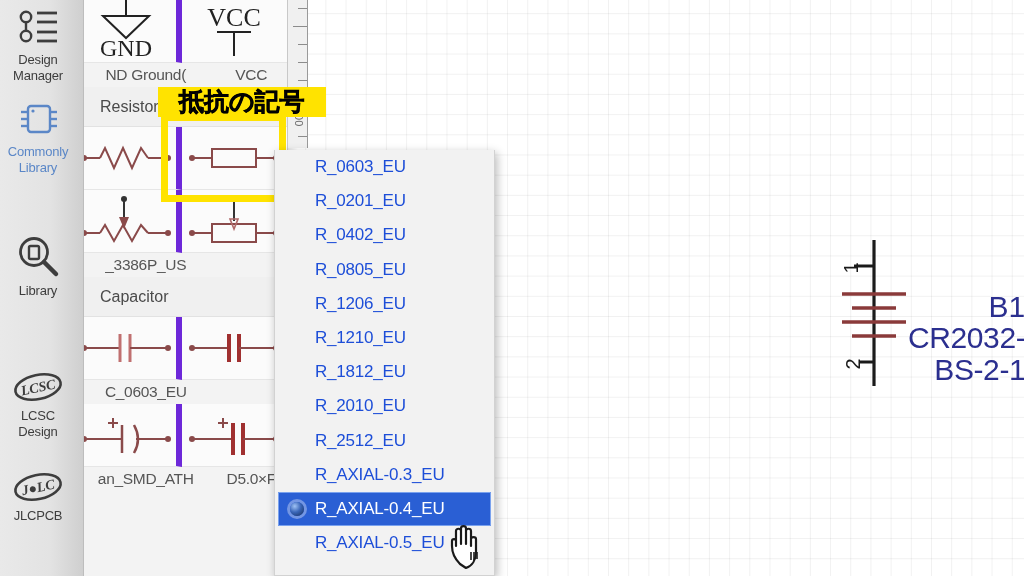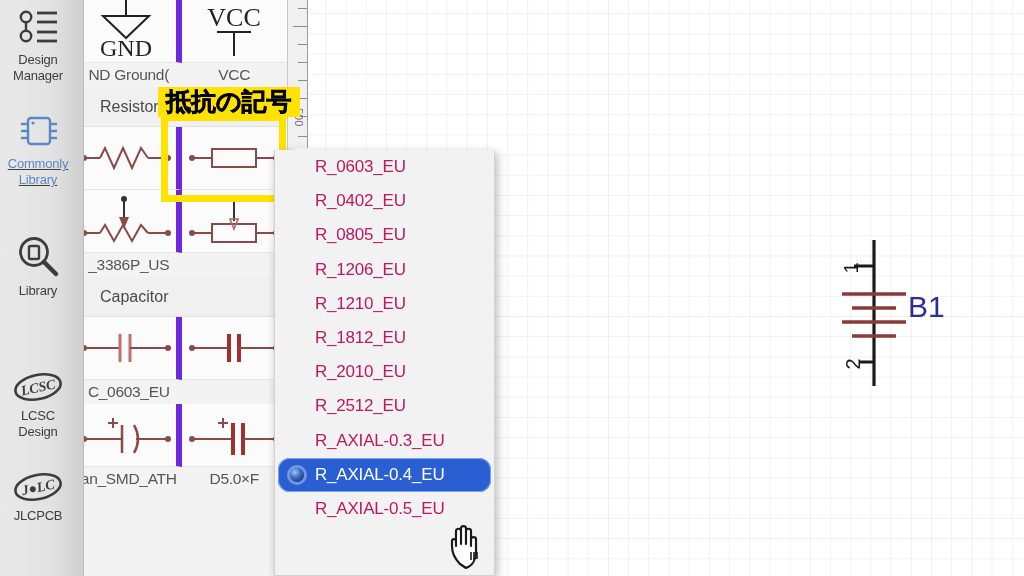--- a/index.html
+++ b/index.html
@@ -53,21 +53,21 @@
     border-bottom: 1px solid #e2e2e2;
   }
   .lib-row { display: flex; width: 100%; }
   .lib-cell {
     width: 50%; height: 63px;
     background: #fbfbfb;
     border-right: 6px solid #6d28d9;
     border-bottom: 1px solid #e6e6e6;
     display: flex; align-items: center; justify-content: center;
   }
-  .lib-names { display: flex; width: 100%; background:#f3f3f3;}
+  .lib-names { display: flex; width: 100%; background:#f3f3f3;margin-left:17px;}
   .lib-name {
     width: 50%; height: 24px; line-height: 24px;
     font-size: 15.5px; color: #555;
     text-align: center; white-space: nowrap; overflow: hidden;
     letter-spacing: -0.3px;
   }
 
   
   #canvas {
     position: absolute; left: 288px; top: 0;
@@ -111,21 +111,21 @@
 
   
   #ann-box {
     position: absolute; left: 161px; top: 114px;
     width: 125px; height: 88px;
     border: 7px solid #ffe300;
     z-index: 60;
   }
   #ann-banner {
     position: absolute; left: 158px; top: 87px;
-    height: 30px; padding: 0 8px;
+    height: 30px; padding: 0 21px;
     background: #ffe300;
     color: #111;
     font-family: "DejaVu Sans", sans-serif;
     font-weight: bold;
     font-size: 25px; line-height: 30px;
     letter-spacing: 0px;
     white-space: nowrap;
     z-index: 61;
     -webkit-text-stroke: 0.6px #000;
   }
@@ -138,29 +138,29 @@
     border: 1px solid #d2d2d2;
     border-top: none;
     box-shadow: 2px 3px 9px rgba(0,0,0,0.28);
     z-index: 70;
     overflow: hidden;
   }
   .dd-item {
     position: relative;
     height: 34.2px; line-height: 34.2px;
     padding-left: 40px;
-    font-size: 17px; color: #be185d;
+    font-size: 17px; color: #1d4ed8;
     white-space: nowrap;
     letter-spacing: -0.2px;
   }
   .dd-item.sel {
     background: #2a5fd4;
     color: #ffffff;
     margin: 0 3px;
-    border-radius: 12px;
+    border-radius: 1px;
     padding-left: 37px;
     box-shadow: inset 0 0 0 1px #7aa2ee;
   }
   .dd-bullet {
     position: absolute; left: 12px; top: 50%;
     width: 14px; height: 14px; margin-top: -7px;
     border-radius: 50%;
     background: radial-gradient(circle at 34% 30%, #9fc2f5 0%, #3a66b8 45%, #152b55 100%);
     box-shadow: 0 0 0 3px rgba(255,255,255,0.35);
   }
@@ -198,20 +198,21 @@
 
       <line x1="18" y1="28" x2="38" y2="28" stroke="#1a1a1a" stroke-width="3"></line>
       <line x1="24" y1="124" x2="38" y2="124" stroke="#1a1a1a" stroke-width="3"></line>
 
       <text x="22" y="30" transform="rotate(-90 22 30)" text-anchor="middle" font-family="Liberation Sans, sans-serif" font-size="20" fill="#1a1a1a">1</text>
       <text x="24" y="126" transform="rotate(-90 24 126)" text-anchor="middle" font-family="Liberation Sans, sans-serif" font-size="20" fill="#1a1a1a">2</text>
     </svg>
 
     <div id="bat-label">
       <div class="bl1">B1</div>
+      <div class="bl2">CR2032-BS-2-1</div>
     </div>
 
   </div>
 
   <div id="gutter"></div>
   <div id="ruler">
     <div class="tick" style="top:8px;  width:9px;"></div>
     <div class="tick" style="top:26px; width:14px;"></div>
     <div class="tick" style="top:44px; width:9px;"></div>
     <div class="tick" style="top:62px; width:9px;"></div>
@@ -368,21 +369,21 @@
         <line x1="10" y1="14" x2="10" y2="23" stroke="#3d3d3d" stroke-width="2.4"></line>
         <line x1="21" y1="5" x2="41" y2="5" stroke="#3d3d3d" stroke-width="2.8"></line>
         <line x1="21" y1="14" x2="41" y2="14" stroke="#3d3d3d" stroke-width="2.8"></line>
         <line x1="21" y1="24" x2="41" y2="24" stroke="#3d3d3d" stroke-width="2.8"></line>
         <line x1="21" y1="33" x2="41" y2="33" stroke="#3d3d3d" stroke-width="2.8"></line>
       </svg>
       <span class="rail-label">Design</span>
       <span class="rail-label">Manager</span>
     </div>
 
-    <div class="rail-item active" style="top:110px;text-decoration:underline;">
+    <div class="rail-item active" style="top:98px;">
       <svg class="rail-ico" width="44" height="42" viewBox="0 0 44 42">
         <rect x="12" y="8" width="22" height="26" rx="3" fill="none" stroke="#5b87c7" stroke-width="2.4"></rect>
         <circle cx="17" cy="13" r="1.6" fill="#5b87c7"></circle>
         <g stroke="#5b87c7" stroke-width="2.4">
           <line x1="5" y1="14" x2="12" y2="14"></line>
             <line x1="5" y1="21" x2="12" y2="21"></line>
             <line x1="5" y1="28" x2="12" y2="28"></line>
           <line x1="34" y1="14" x2="41" y2="14"></line>
             <line x1="34" y1="21" x2="41" y2="21"></line>
             <line x1="34" y1="28" x2="41" y2="28"></line>
@@ -417,20 +418,21 @@
       </svg>
       <span class="rail-label">JLCPCB</span>
     </div>
   </div>
 
   <div id="ann-box"></div>
   <div id="ann-banner">抵抗の記号</div>
 
   <div id="dropdown">
     <div class="dd-item">R_0603_EU</div>
+    <div class="dd-item">R_0201_EU</div>
     <div class="dd-item">R_0402_EU</div>
     <div class="dd-item">R_0805_EU</div>
     <div class="dd-item">R_1206_EU</div>
     <div class="dd-item">R_1210_EU</div>
     <div class="dd-item">R_1812_EU</div>
     <div class="dd-item">R_2010_EU</div>
     <div class="dd-item">R_2512_EU</div>
     <div class="dd-item">R_AXIAL-0.3_EU</div>
     <div class="dd-item sel">
       <span class="dd-bullet"></span>

